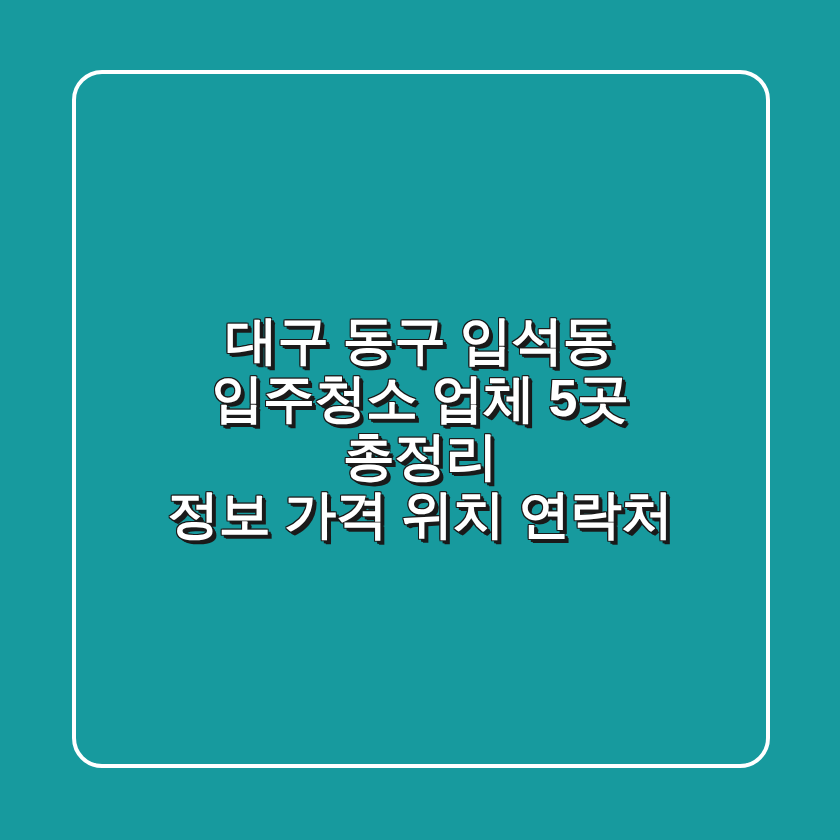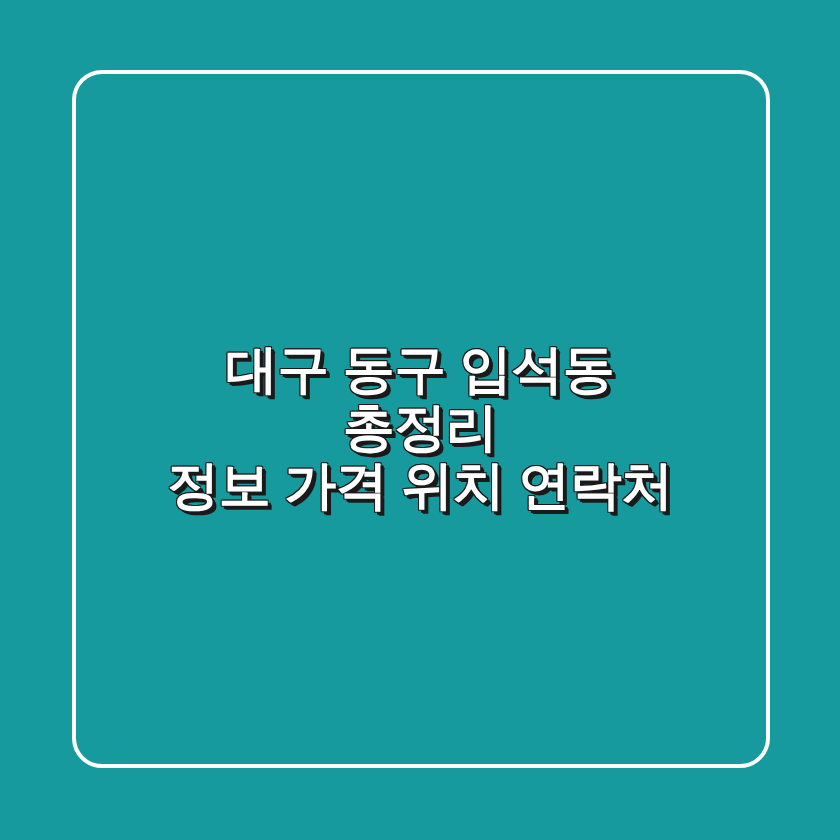--- a/index.html
+++ b/index.html
@@ -72,17 +72,18 @@
 </style>
 </head>
 <body>
 
 <div id="thumbnail-card">
 
   <div id="border-frame"></div>
 
   <div id="title-block">
     <span class="title-line">대구 동구 입석동</span>
+    <span class="title-line">입주청소 업체 5곳</span>
     <span class="title-line">총정리</span>
     <span class="title-line">정보 가격 위치 연락처</span>
   </div>
 
 </div>
 
 </body></html>

